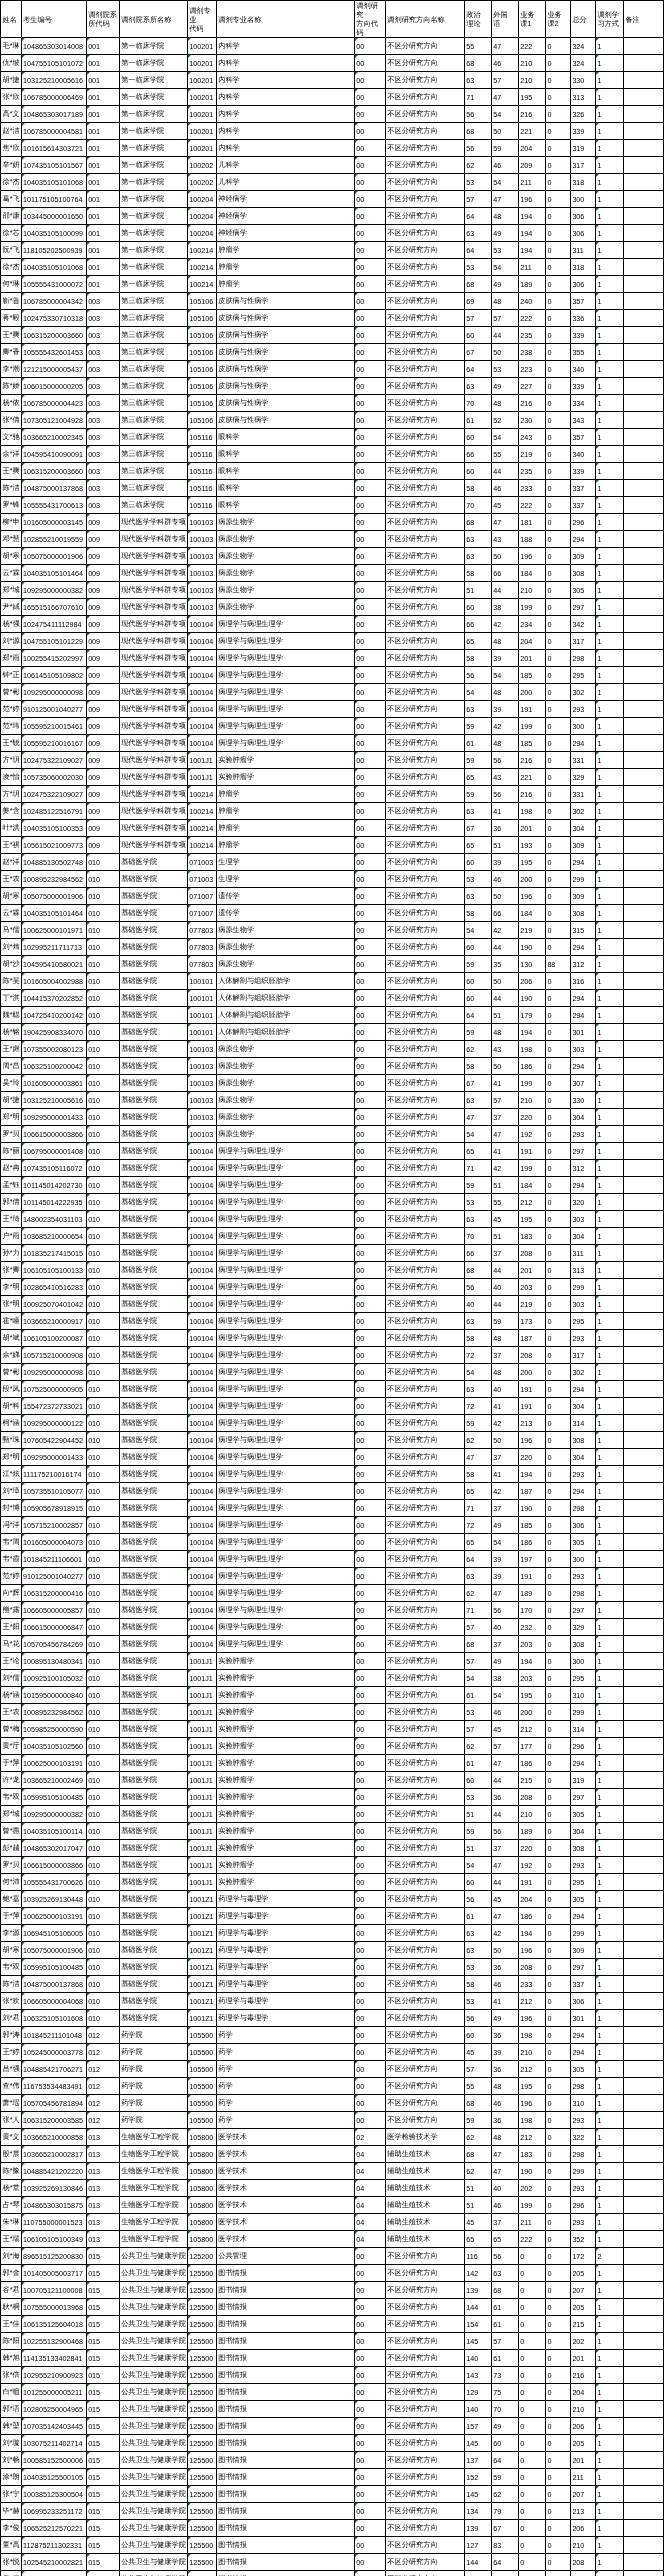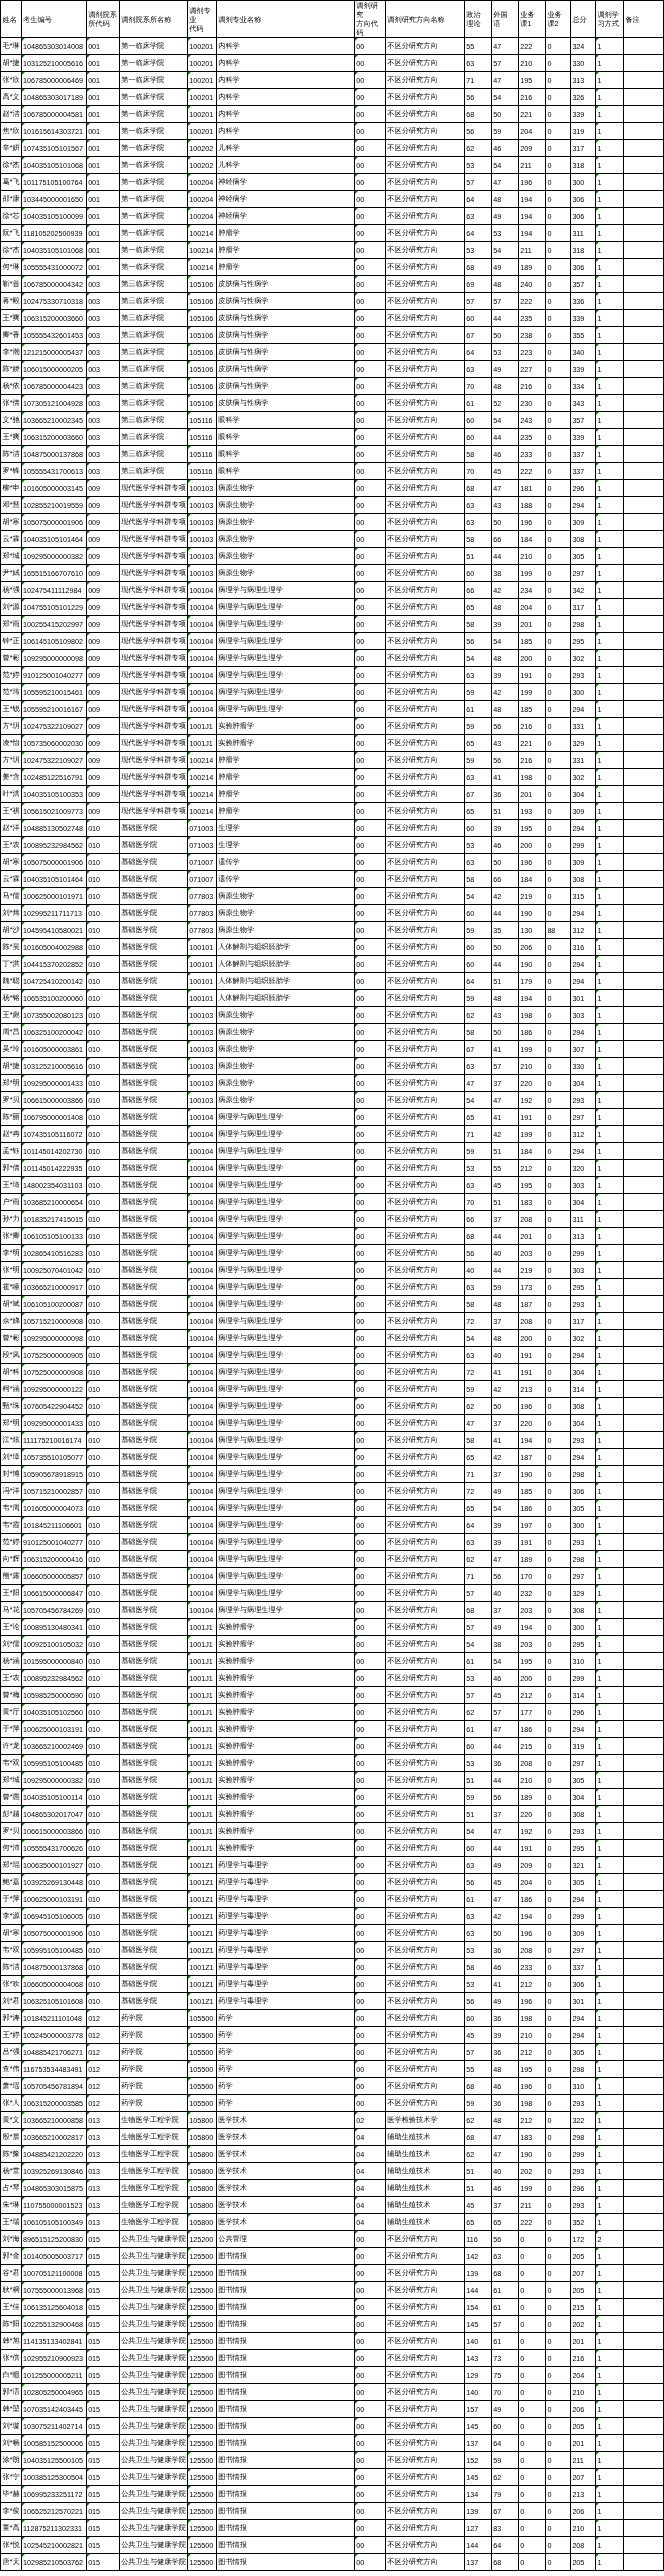--- a/index.html
+++ b/index.html
@@ -78,20 +78,37 @@
           <td>不区分研究方向</td>
           <td>55</td>
           <td>47</td>
           <td>222</td>
           <td>0</td>
           <td>324</td>
           <td class="gf">1</td>
           <td></td>
         </tr>
         <tr>
+          <td>仇*坡</td>
+          <td class="gf">104755105101072</td>
+          <td class="gf">001</td>
+          <td>第一临床学院</td>
+          <td class="gf">100201</td>
+          <td>内科学</td>
+          <td class="gf">00</td>
+          <td>不区分研究方向</td>
+          <td>68</td>
+          <td>46</td>
+          <td>210</td>
+          <td>0</td>
+          <td>324</td>
+          <td class="gf">1</td>
+          <td></td>
+        </tr>
+        <tr>
           <td>胡*捷</td>
           <td class="gf">103125210005616</td>
           <td class="gf">001</td>
           <td>第一临床学院</td>
           <td class="gf">100201</td>
           <td>内科学</td>
           <td class="gf">00</td>
           <td>不区分研究方向</td>
           <td>63</td>
           <td>57</td>
@@ -452,20 +469,37 @@
           <td>不区分研究方向</td>
           <td>60</td>
           <td>54</td>
           <td>243</td>
           <td>0</td>
           <td>357</td>
           <td class="gf">1</td>
           <td></td>
         </tr>
         <tr>
+          <td>余*洋</td>
+          <td class="gf">104595410090091</td>
+          <td class="gf">003</td>
+          <td>第三临床学院</td>
+          <td class="gf">105116</td>
+          <td>眼科学</td>
+          <td class="gf">00</td>
+          <td>不区分研究方向</td>
+          <td>66</td>
+          <td>55</td>
+          <td>219</td>
+          <td>0</td>
+          <td>340</td>
+          <td class="gf">1</td>
+          <td></td>
+        </tr>
+        <tr>
           <td>王*爽</td>
           <td class="gf">106315200003660</td>
           <td class="gf">003</td>
           <td>第三临床学院</td>
           <td class="gf">105116</td>
           <td>眼科学</td>
           <td class="gf">00</td>
           <td>不区分研究方向</td>
           <td>60</td>
           <td>44</td>
@@ -1014,21 +1048,21 @@
           <td>64</td>
           <td>51</td>
           <td>179</td>
           <td>0</td>
           <td>294</td>
           <td class="gf">1</td>
           <td></td>
         </tr>
         <tr>
           <td>杨*铭</td>
-          <td class="gf">106535100200060</td>
+          <td class="gf">190425908334070</td>
           <td class="gf">010</td>
           <td>基础医学院</td>
           <td class="gf">100101</td>
           <td>人体解剖与组织胚胎学</td>
           <td class="gf">00</td>
           <td>不区分研究方向</td>
           <td>59</td>
           <td>48</td>
           <td>194</td>
           <td>0</td>
@@ -1388,21 +1422,21 @@
           <td>63</td>
           <td>40</td>
           <td>191</td>
           <td>0</td>
           <td>294</td>
           <td class="gf">1</td>
           <td></td>
         </tr>
         <tr>
           <td>胡*科</td>
-          <td class="gf">107525000000908</td>
+          <td class="gf">155472372733021</td>
           <td class="gf">010</td>
           <td>基础医学院</td>
           <td class="gf">100104</td>
           <td>病理学与病理生理学</td>
           <td class="gf">00</td>
           <td>不区分研究方向</td>
           <td>72</td>
           <td>41</td>
           <td>191</td>
           <td>0</td>
@@ -1876,37 +1910,20 @@
           <td>基础医学院</td>
           <td class="gf">1001J1</td>
           <td>实验肿瘤学</td>
           <td class="gf">00</td>
           <td>不区分研究方向</td>
           <td>60</td>
           <td>44</td>
           <td>191</td>
           <td>0</td>
           <td>295</td>
-          <td class="gf">1</td>
-          <td></td>
-        </tr>
-        <tr>
-          <td>郑*琨</td>
-          <td class="gf">100635000101927</td>
-          <td class="gf">010</td>
-          <td>基础医学院</td>
-          <td class="gf">1001Z1</td>
-          <td>药理学与毒理学</td>
-          <td class="gf">00</td>
-          <td>不区分研究方向</td>
-          <td>63</td>
-          <td>49</td>
-          <td>209</td>
-          <td>0</td>
-          <td>321</td>
           <td class="gf">1</td>
           <td></td>
         </tr>
         <tr>
           <td>鲍*嘉</td>
           <td class="gf">103925269130448</td>
           <td class="gf">010</td>
           <td>基础医学院</td>
           <td class="gf">1001Z1</td>
           <td>药理学与毒理学</td>

